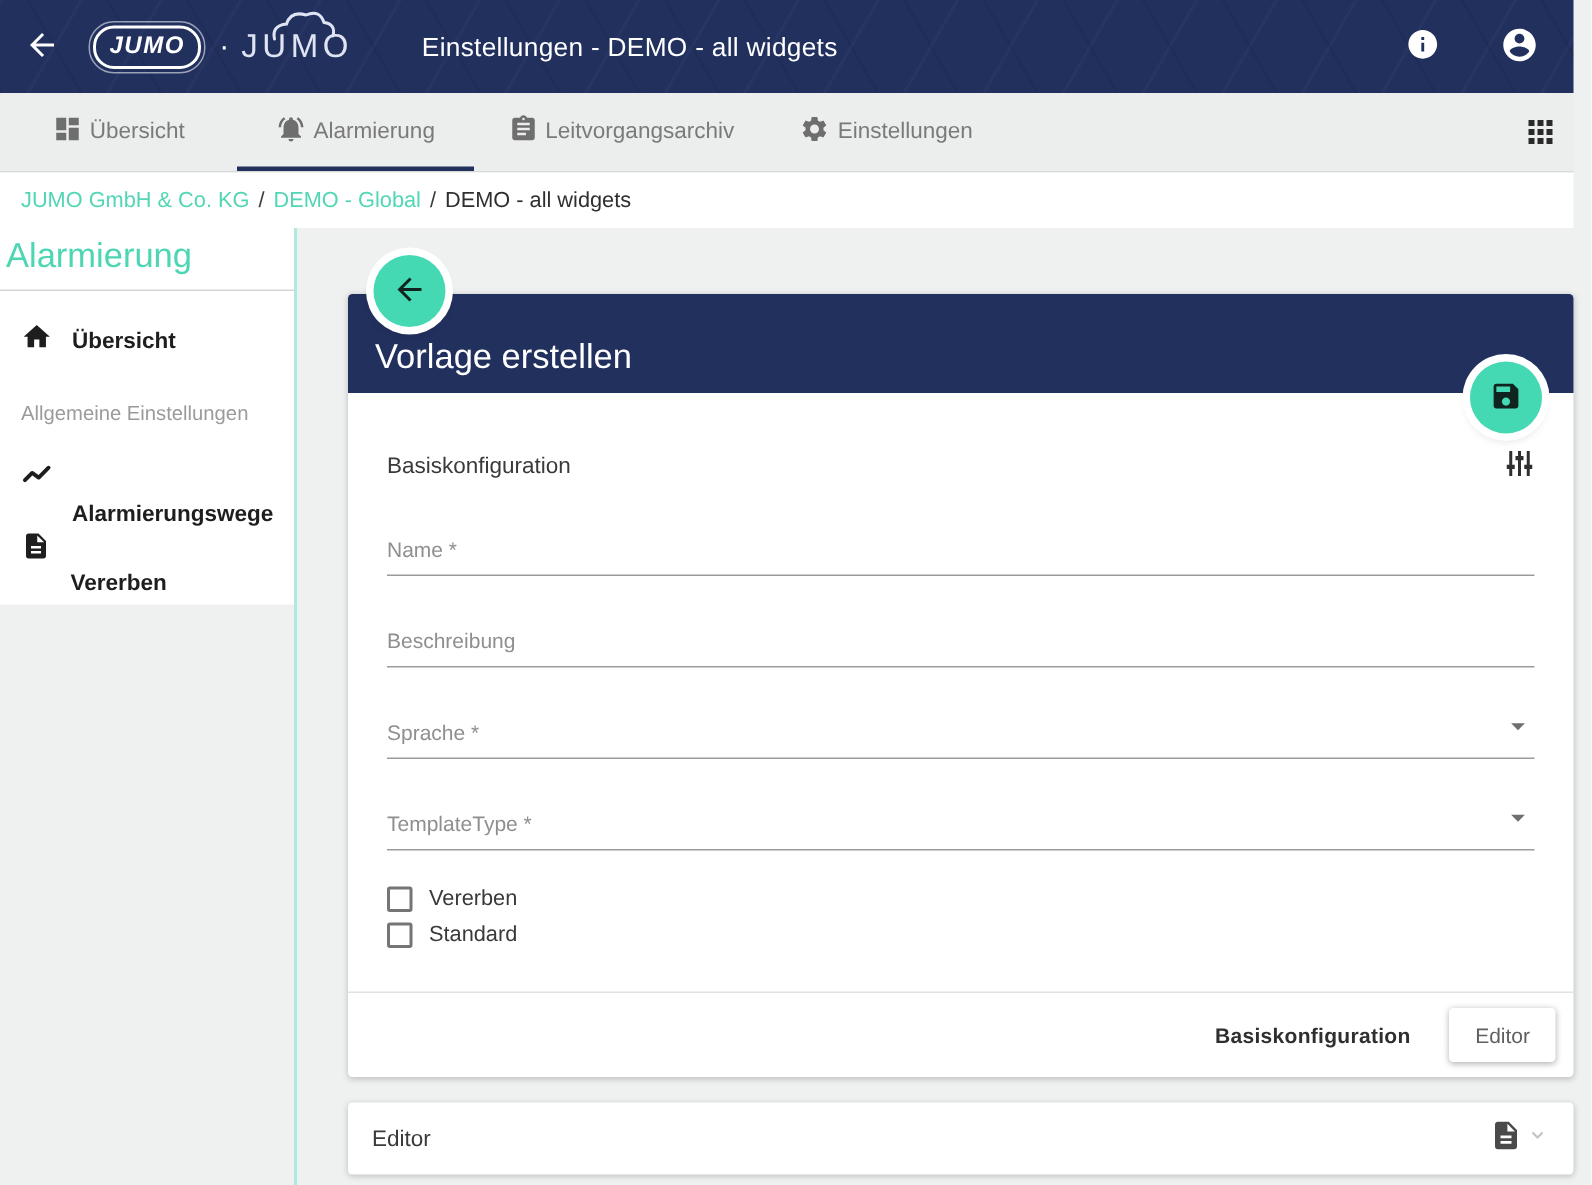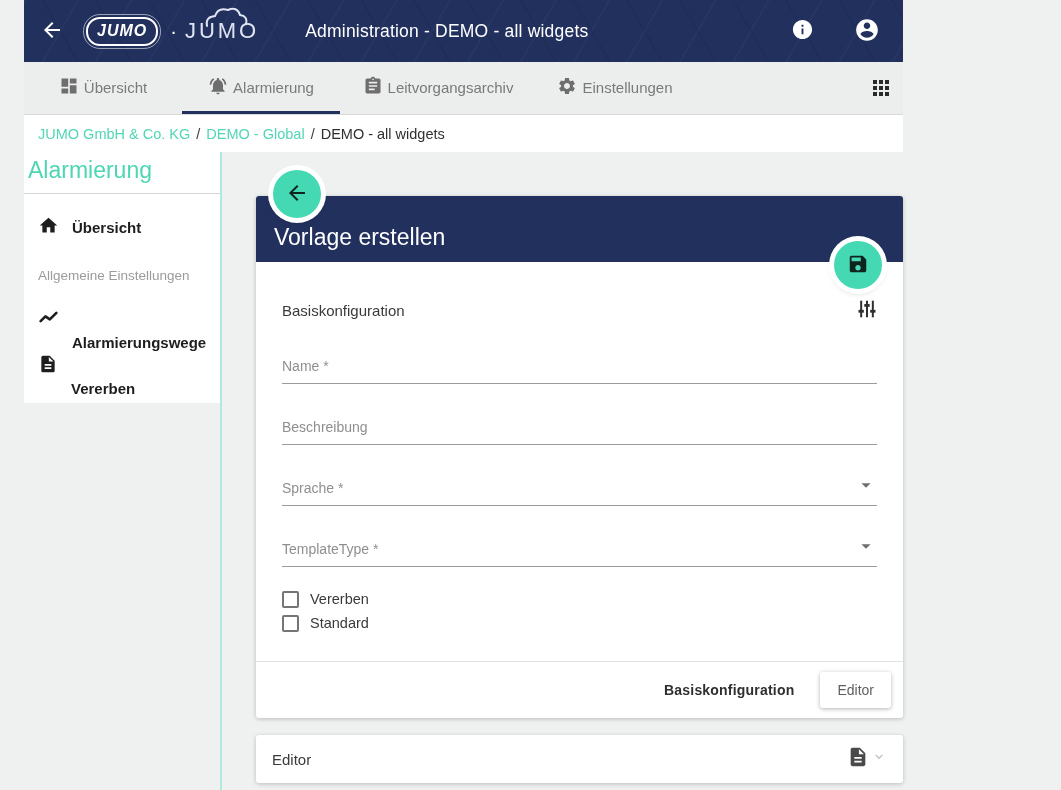--- a/index.html
+++ b/index.html
@@ -1,19 +1,19 @@
 <!DOCTYPE html>
 <html><head>
 <meta charset="utf-8">
 <title>JUMO Cloud</title>
 <style>
   * { margin:0; padding:0; box-sizing:border-box; }
   html,body { width:1061px; height:790px; overflow:hidden; }
   body { font-family:"Liberation Sans","DejaVu Sans",sans-serif; background:#eff1f0; color:#2f2f2f; }
-  .app { width:903px; height:790px; position:relative; background:#eff1f0;padding-left:24px; }
+  .app { width:1049px; height:790px; position:relative; background:#eff1f0; }
 
   
   .topbar {
     height:62px; background:#22305e; display:flex; align-items:center; padding:0 23px 0 16px;
     background-image:
       repeating-linear-gradient(120deg, rgba(255,255,255,0.025) 0 2px, transparent 2px 46px),
       repeating-linear-gradient(60deg, rgba(0,0,0,0.07) 0 2px, transparent 2px 46px);
   }
   .icon-btn { background:none; border:none; cursor:pointer; display:flex; align-items:center; justify-content:center; padding:0; }
   .topbar .back { margin-right:22px; }
@@ -103,21 +103,21 @@
     <div class="logo">
       <span class="logo-pill"><span>JUMO</span></span>
       <span class="logo-sep">·</span>
       <span class="logo-cloud">
         <svg width="70" height="26" viewBox="0 0 70 26">
           <path d="M6 22 q-2 -9 8 -10 q3 -9 13 -6 q9 -4 12 5 q8 1 6 9" fill="none" stroke="#dfe4f2" stroke-width="2" stroke-linecap="round"></path>
         </svg>
         <span>JUMO</span>
       </span>
     </div>
-    <div class="topbar-title">Administration - DEMO - all widgets</div>
+    <div class="topbar-title">Einstellungen - DEMO - all widgets</div>
     <div class="topbar-spacer"></div>
     <div class="topbar-right">
       <button class="icon-btn">
         <span>
           <svg width="23" height="23" viewBox="0 0 24 24">
               <path fill="#ffffff" d="M12 2C6.48 2 2 6.48 2 12s4.48 10 10 10 10-4.48 10-10S17.52 2 12 2zm1 15h-2v-6h2v6zm0-8h-2V7h2v2z"></path>
             </svg>
         </span>
       </button>
       <button class="icon-btn">

